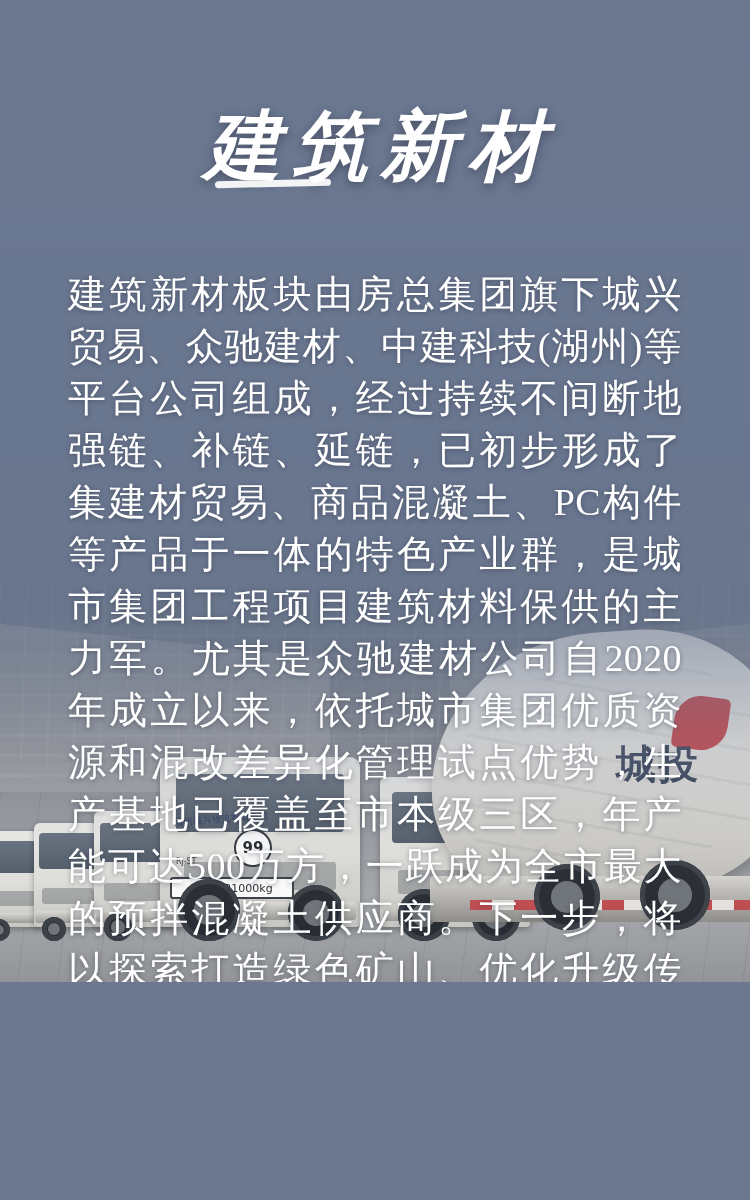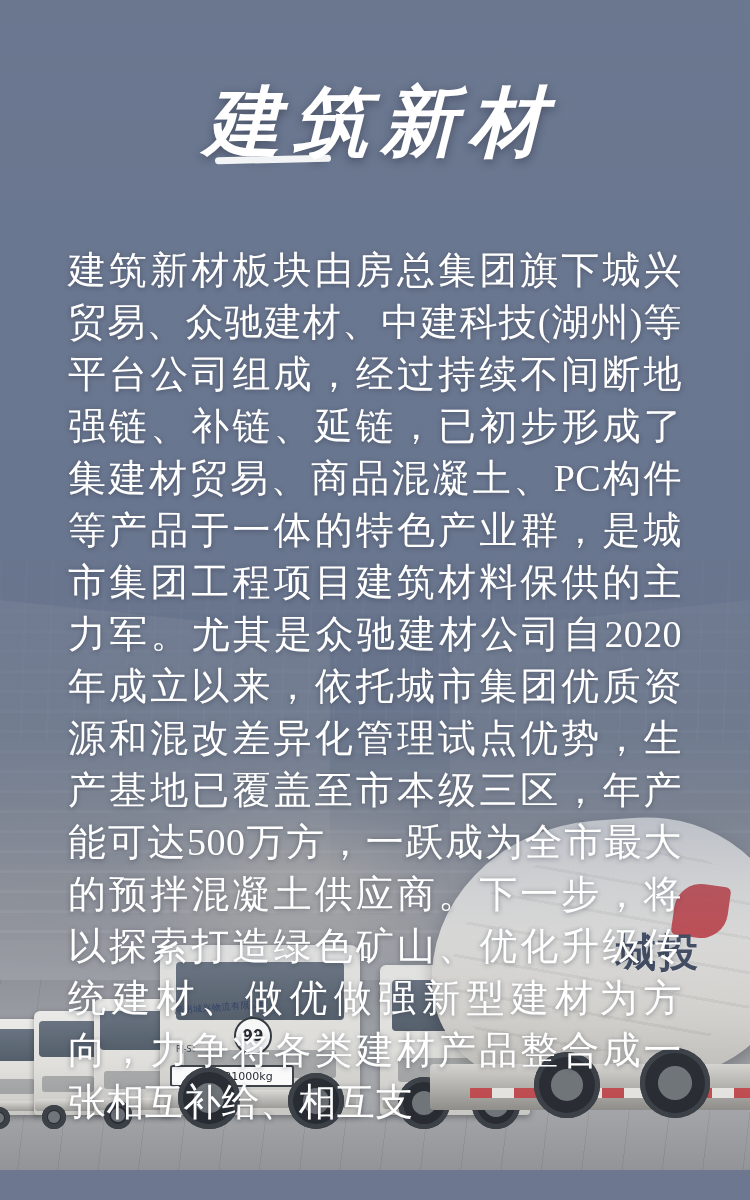--- a/index.html
+++ b/index.html
@@ -7,23 +7,24 @@
     padding: 0;
     background: #6d7890;
   }
   body {
     font-family: "Liberation Sans", sans-serif;
   }
 
   .poster {
     position: relative;
     width: 750px;
-    height: 1170px;
+    height: 958px;
     overflow: hidden;
     background: #6e7a92;
+    margin-top: 24px;
   }
 
   
   .photo {
     position: absolute;
     inset: 0;
     background:
       
       radial-gradient(ellipse 260px 150px at 300px 880px, rgba(222,214,198,0.55) 0%, rgba(222,214,198,0.0) 70%),
       

